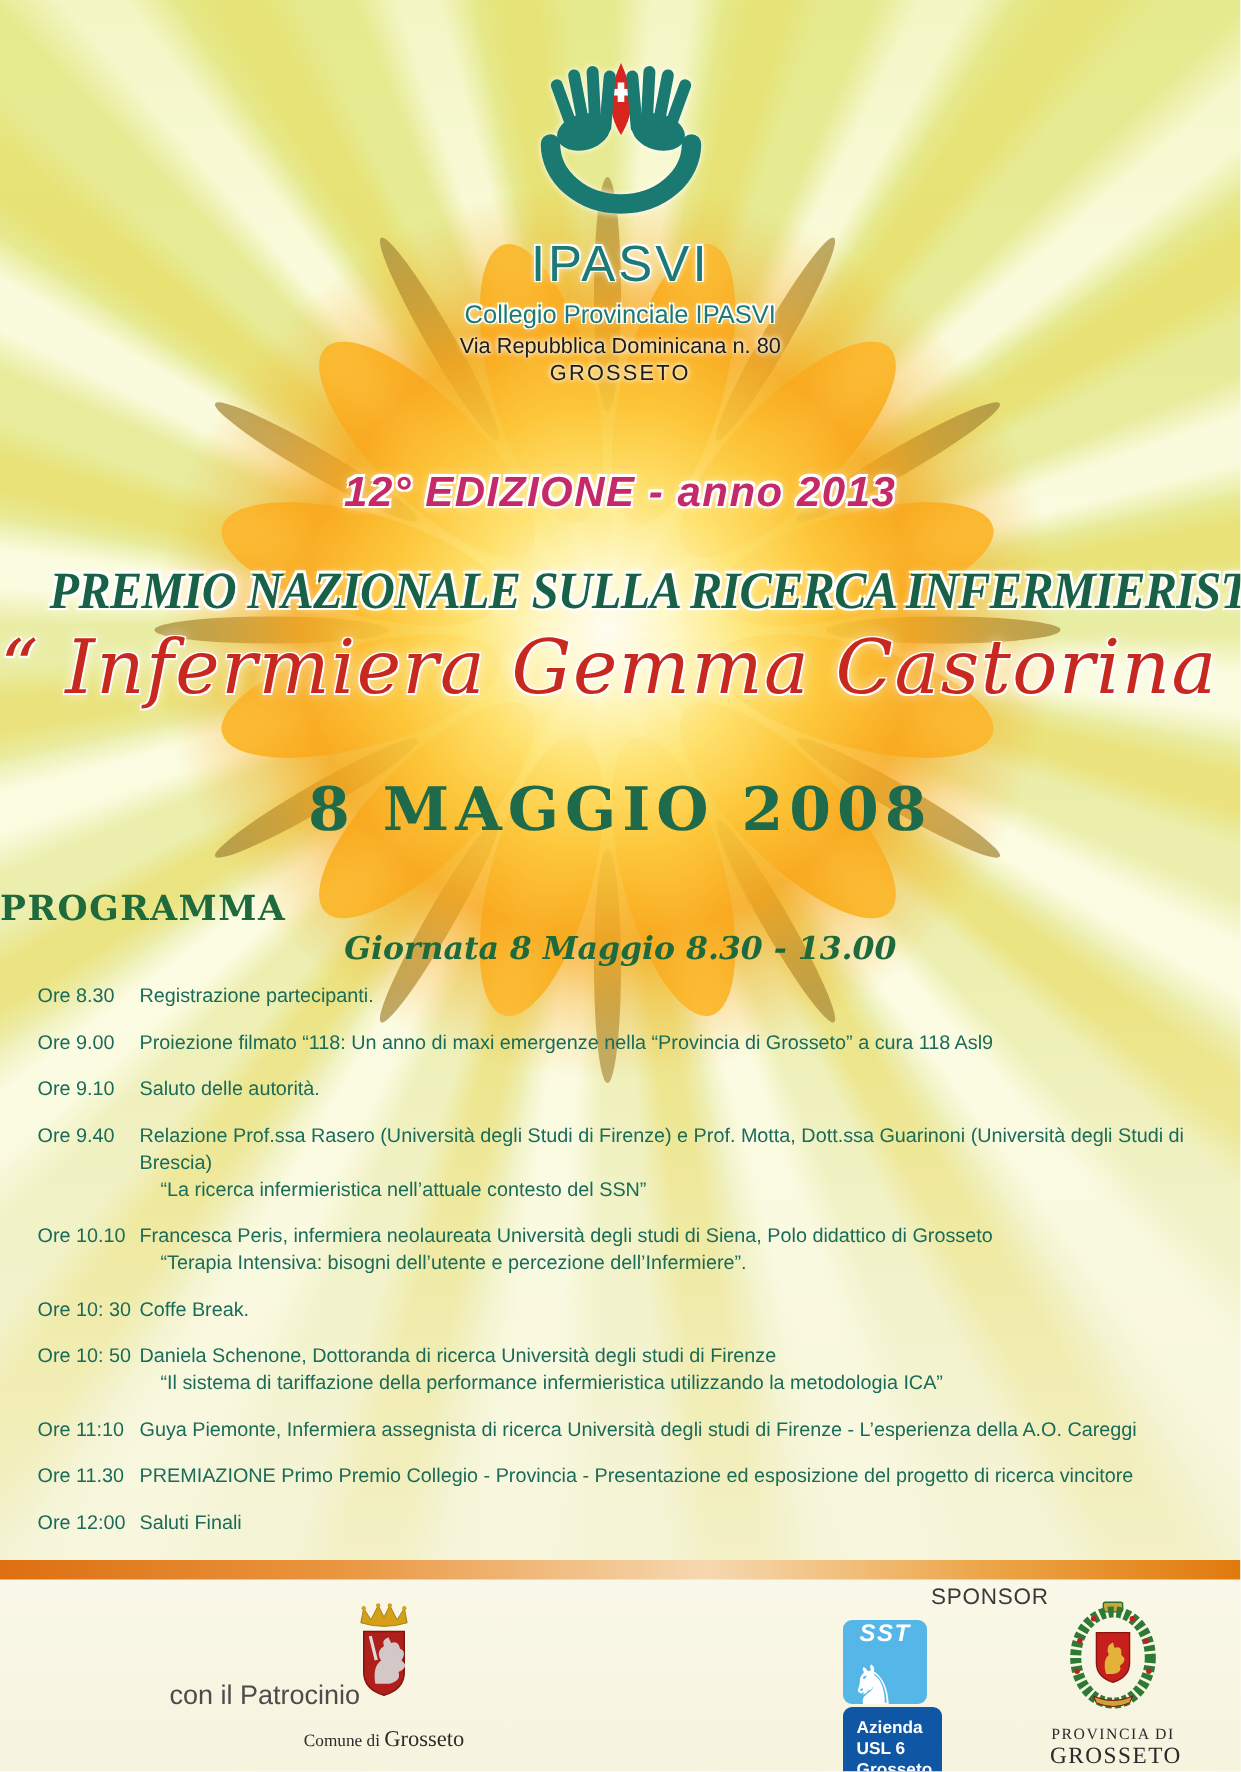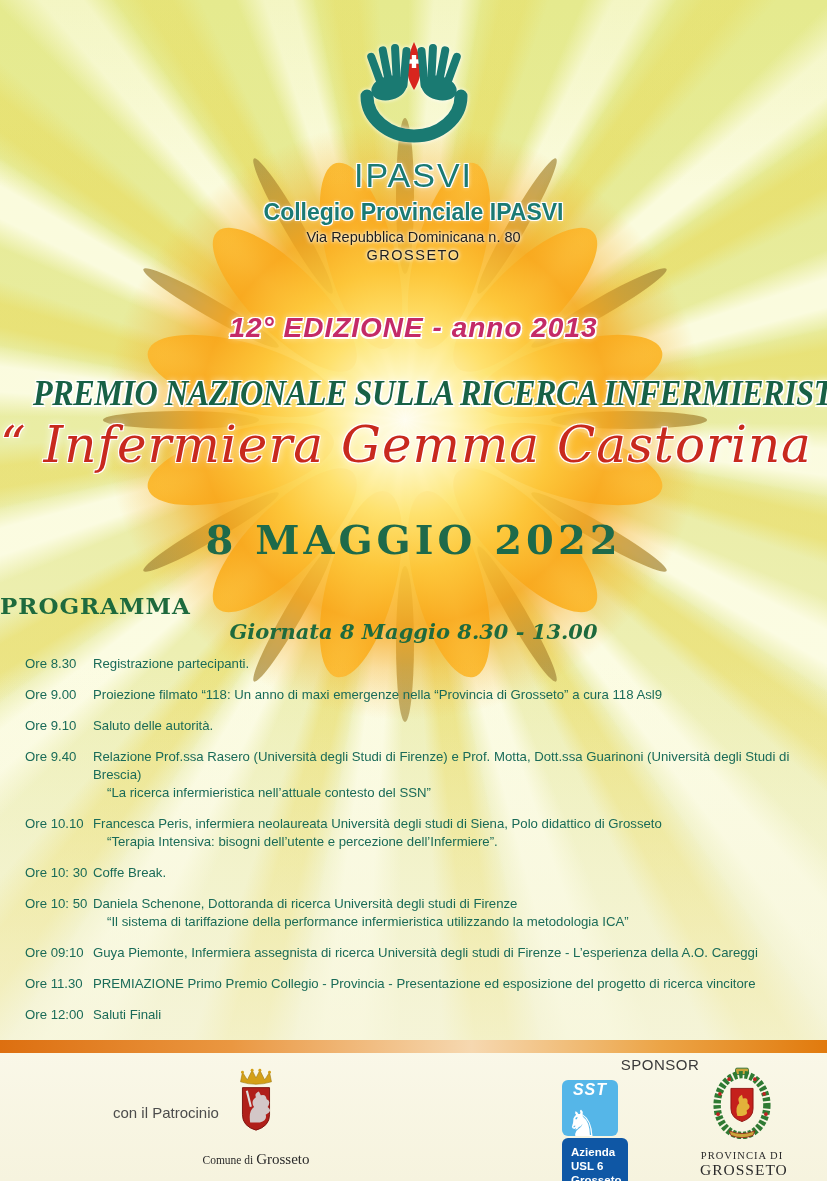--- a/index.html
+++ b/index.html
@@ -23,21 +23,21 @@
       rgba(253,199,58,.9) 150px, rgba(248,166,28,.82) 205px, rgba(248,166,28,.35) 250px,
       rgba(248,166,28,0) 300px);}
   .fade{position:absolute;inset:0;background:linear-gradient(180deg,
       rgba(229,234,142,.30) 0%, rgba(229,234,142,0) 16%,
       rgba(241,242,198,0) 56%, rgba(245,244,216,.72) 88%, rgba(247,245,226,.95) 100%);}
   
   .header{position:absolute;left:0;top:38px;width:100%;text-align:center;z-index:5;}
   .logo{filter:drop-shadow(0 0 2px rgba(255,255,255,.95));}
   .org{font-size:34px;letter-spacing:2px;color:#1b7a74;font-weight:500;margin-top:2px;
        text-shadow:-1px -1px 0 #fff,1px -1px 0 #fff,-1px 1px 0 #fff,1px 1px 0 #fff,0 0 5px #fff;}
-  .college{font-size:23px;font-weight:bold;color:#1b7a74;margin-top:4px;
+  .college{font-size:17px;font-weight:normal;color:#1b7a74;margin-top:4px;
        text-shadow:-1px -1px 0 #fff,1px -1px 0 #fff,-1px 1px 0 #fff,1px 1px 0 #fff,0 0 4px #fff;}
   .address{font-size:14.5px;color:#1c1c1c;margin-top:3px;
        text-shadow:0 0 3px #fff,0 0 5px #fff;}
   .city{font-size:14.5px;color:#1c1c1c;letter-spacing:1.5px;margin-top:2px;
        text-shadow:0 0 3px #fff,0 0 5px #fff;}
   
   .t-outline{text-shadow:-1.5px -1.5px 0 #fff,1.5px -1.5px 0 #fff,-1.5px 1.5px 0 #fff,1.5px 1.5px 0 #fff,0 0 7px rgba(255,255,255,.95);}
   .edition{position:absolute;left:0;top:312px;width:100%;text-align:center;z-index:6;
     font-size:28px;font-weight:bold;font-style:italic;color:#c42a67;letter-spacing:1px;}
   .award{position:absolute;left:0;top:374px;width:100%;text-align:center;z-index:6;
@@ -61,21 +61,21 @@
   .prog-desc{flex:1;}
   .prog-line2{display:block;padding-left:14px;}
   .prog-line2:empty{display:none;}
   
   .footer{position:absolute;left:0;top:1040px;width:827px;height:141px;z-index:7;
     background:linear-gradient(180deg,#faf8e9 0%,#f6f3de 100%);}
   .footer-bar{position:absolute;left:0;top:0;width:100%;height:13px;
     background:linear-gradient(90deg,#dd6f10 0%,#ea9741 28%,#f6d8b0 57%,#eca446 80%,#e17a0d 100%);}
   .sponsor{position:absolute;left:600px;top:16px;width:120px;text-align:center;
     font-size:15px;color:#3a3a3a;letter-spacing:.5px;}
-  .patrocinio{position:absolute;left:113px;top:64px;font-size:15px;color:#4c4c4c;}
+  .patrocinio{position:absolute;left:113px;top:80px;font-size:18px;color:#4c4c4c;}
   .comune{position:absolute;left:198px;top:28px;width:116px;text-align:center;}
   .comune-caption{margin-top:2px;font-family:"Liberation Serif",serif;color:#2b2b2b;}
   .comune-prefix{font-size:11.5px;}
   .comune-name{font-size:15px;}
   .sst{position:absolute;left:562px;top:40px;width:130px;}
   .sst-row{display:flex;gap:2px;flex-direction:column;}
   .sst-square{width:56px;height:56px;background:#55b6e8;border-radius:6px;position:relative;overflow:hidden;}
   .sst-acronym{position:absolute;left:0;top:1px;width:100%;text-align:center;
     color:#fff;font-weight:bold;font-style:italic;font-size:16px;letter-spacing:1px;}
   .pegasus{position:absolute;left:4px;bottom:-6px;font-size:36px;color:#fff;line-height:1;}
@@ -158,21 +158,21 @@
     </svg>
     <div class="org">IPASVI</div>
     <div class="college">Collegio Provinciale IPASVI</div>
     <div class="address">Via Repubblica Dominicana n. 80</div>
     <div class="city">GROSSETO</div>
   </div>
 
   <div class="edition t-outline">12° EDIZIONE - anno 2013</div>
   <div class="award t-outline">PREMIO NAZIONALE SULLA RICERCA INFERMIERISTICA</div>
   <div class="dedication">“ Infermiera Gemma Castorina ”</div>
-  <div class="eventdate">8 MAGGIO 2022</div>
+  <div class="eventdate">8 MAGGIO 2008</div>
   <div class="prog-head">PROGRAMMA</div>
   <div class="prog-sub">Giornata 8 Maggio 8.30 - 13.00</div>
 
   <div class="program">
     <div class="prog-item">
       <span class="prog-time">Ore 8.30</span>
       <span class="prog-desc"><span>Registrazione partecipanti.</span></span>
     </div>
     <div class="prog-item">
       <span class="prog-time">Ore 9.00</span>
@@ -192,21 +192,21 @@
     </div>
     <div class="prog-item">
       <span class="prog-time">Ore 10: 30</span>
       <span class="prog-desc"><span>Coffe Break.</span></span>
     </div>
     <div class="prog-item">
       <span class="prog-time">Ore 10: 50</span>
       <span class="prog-desc"><span>Daniela Schenone, Dottoranda di ricerca Università degli studi di Firenze</span><span class="prog-line2">“Il sistema di tariffazione della performance infermieristica utilizzando la metodologia ICA”</span></span>
     </div>
     <div class="prog-item">
-      <span class="prog-time">Ore 09:10</span>
+      <span class="prog-time">Ore 11:10</span>
       <span class="prog-desc"><span>Guya Piemonte, Infermiera assegnista di ricerca Università degli studi di Firenze - L’esperienza della A.O. Careggi</span></span>
     </div>
     <div class="prog-item">
       <span class="prog-time">Ore 11.30</span>
       <span class="prog-desc"><span>PREMIAZIONE Primo Premio Collegio - Provincia - Presentazione ed esposizione del progetto di ricerca vincitore</span></span>
     </div>
     <div class="prog-item">
       <span class="prog-time">Ore 12:00</span>
       <span class="prog-desc"><span>Saluti Finali</span></span>
     </div>

